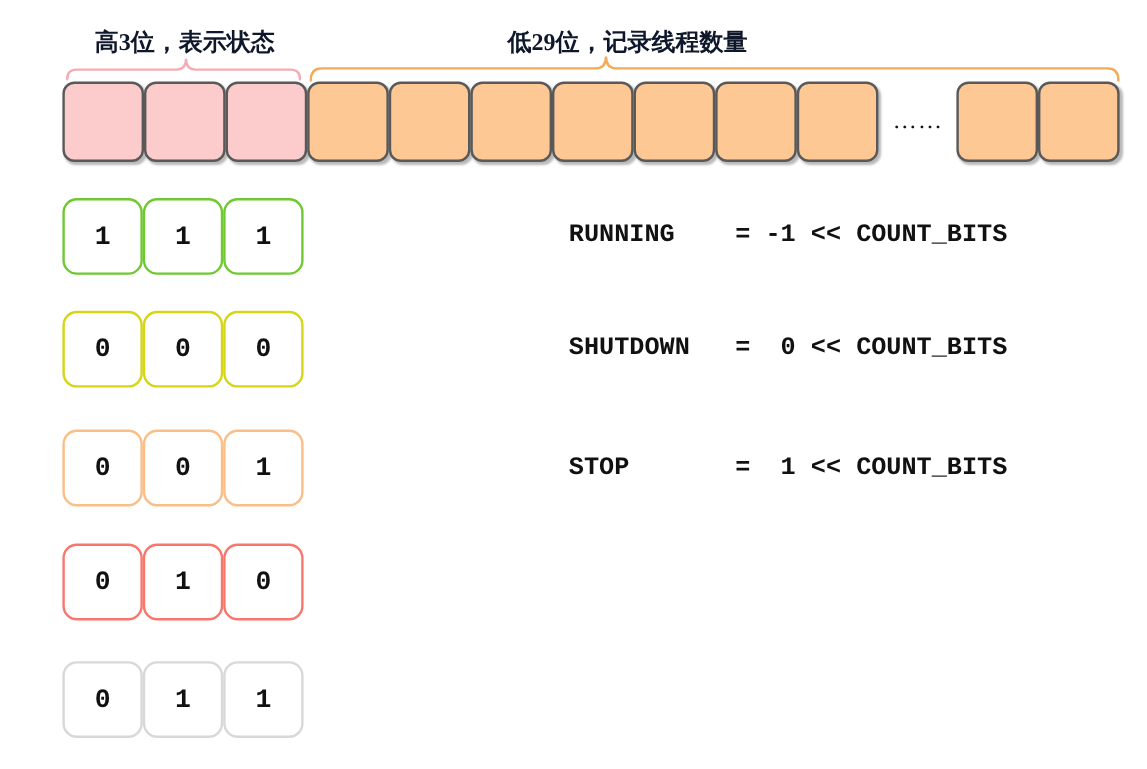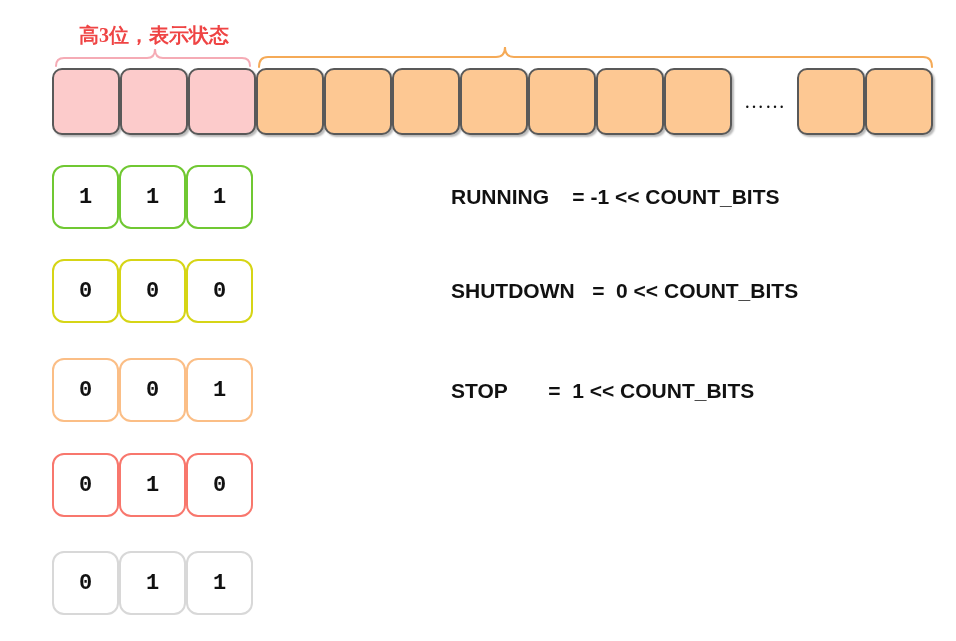--- a/index.html
+++ b/index.html
@@ -14,45 +14,46 @@
   }
   .strip-box.pink{background:#FCCBCB;}
   .strip-box.orange{background:#FDC893;}
   .ellipsis{
     position:absolute;top:88px;width:66px;height:26px;line-height:26px;
     text-align:center;font-size:20px;color:#111;letter-spacing:1px;
     font-family:"Liberation Serif", serif;
   }
   .title{
     position:absolute;top:22px;transform:translateX(-50%);
-    font-size:20px;color:#ef4444;white-space:nowrap;
+    font-size:20px;color:#0f172a;white-space:nowrap;
     font-family:"Liberation Serif", serif;font-weight:600;
   }
   .brace-svg{position:absolute;left:0;top:0;}
   .bit-row{position:absolute;left:52px;width:205px;height:64px;}
   .bitbox{
     position:absolute;top:0;width:67px;height:64px;box-sizing:border-box;
     background:#ffffff;border:2px solid #ccc;border-radius:12px;
     display:flex;align-items:center;justify-content:center;
     font-family:"Liberation Mono", monospace;font-weight:bold;
     font-size:22px;color:#111;
   }
   .bitbox.b0{left:0;} .bitbox.b1{left:67px;} .bitbox.b2{left:134px;}
   .equation{
-    position:absolute;left:451px;height:26px;line-height:26px;
-    font-family:Liberation Sans, sans-serif;font-size:21px;color:#111;
+    position:absolute;left:474px;height:26px;line-height:26px;
+    font-family:Liberation Mono, monospace;font-size:21px;color:#111;
     white-space:pre;font-weight:600;
   }
 </style>
 </head>
 <body>
 
 <div id="canvas">
 
   <div class="title" style="left:154px">高3位，表示状态</div>
+  <div class="title" style="left:523px">低29位，记录线程数量</div>
 
   <svg class="brace-svg" width="956" height="70">
     <path d="M 56 66 Q 56 58 64 58 L 147 58 Q 155 58 155 49 Q 155 58 163 58 L 242 58 Q 250 58 250 66" fill="none" stroke="#F5ABB5" stroke-width="2" stroke-linecap="round"></path>
     <path d="M 259 67 Q 259 57 268 57 L 496 57 Q 505 57 505 47 Q 505 57 514 57 L 923 57 Q 932 57 932 67" fill="none" stroke="#F5AA57" stroke-width="2" stroke-linecap="round"></path>
   </svg>
 
   <div>
       <div class="strip-box pink" style="left: 52px;"></div>
       <div class="strip-box pink" style="left: 120px;"></div>
       <div class="strip-box pink" style="left: 188px;"></div>

